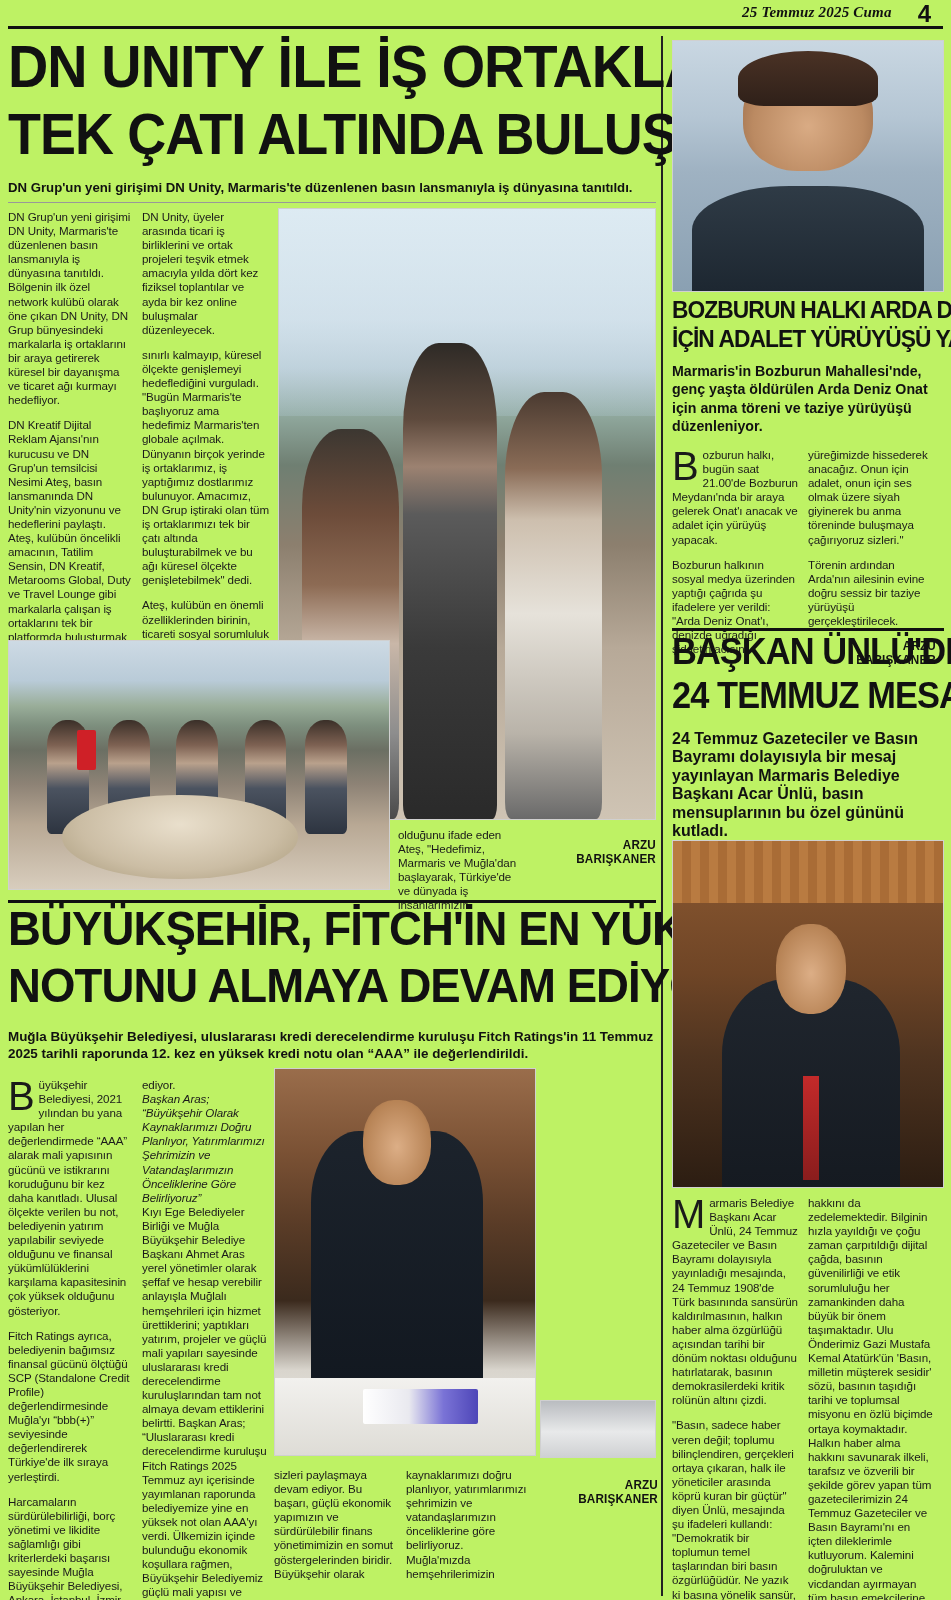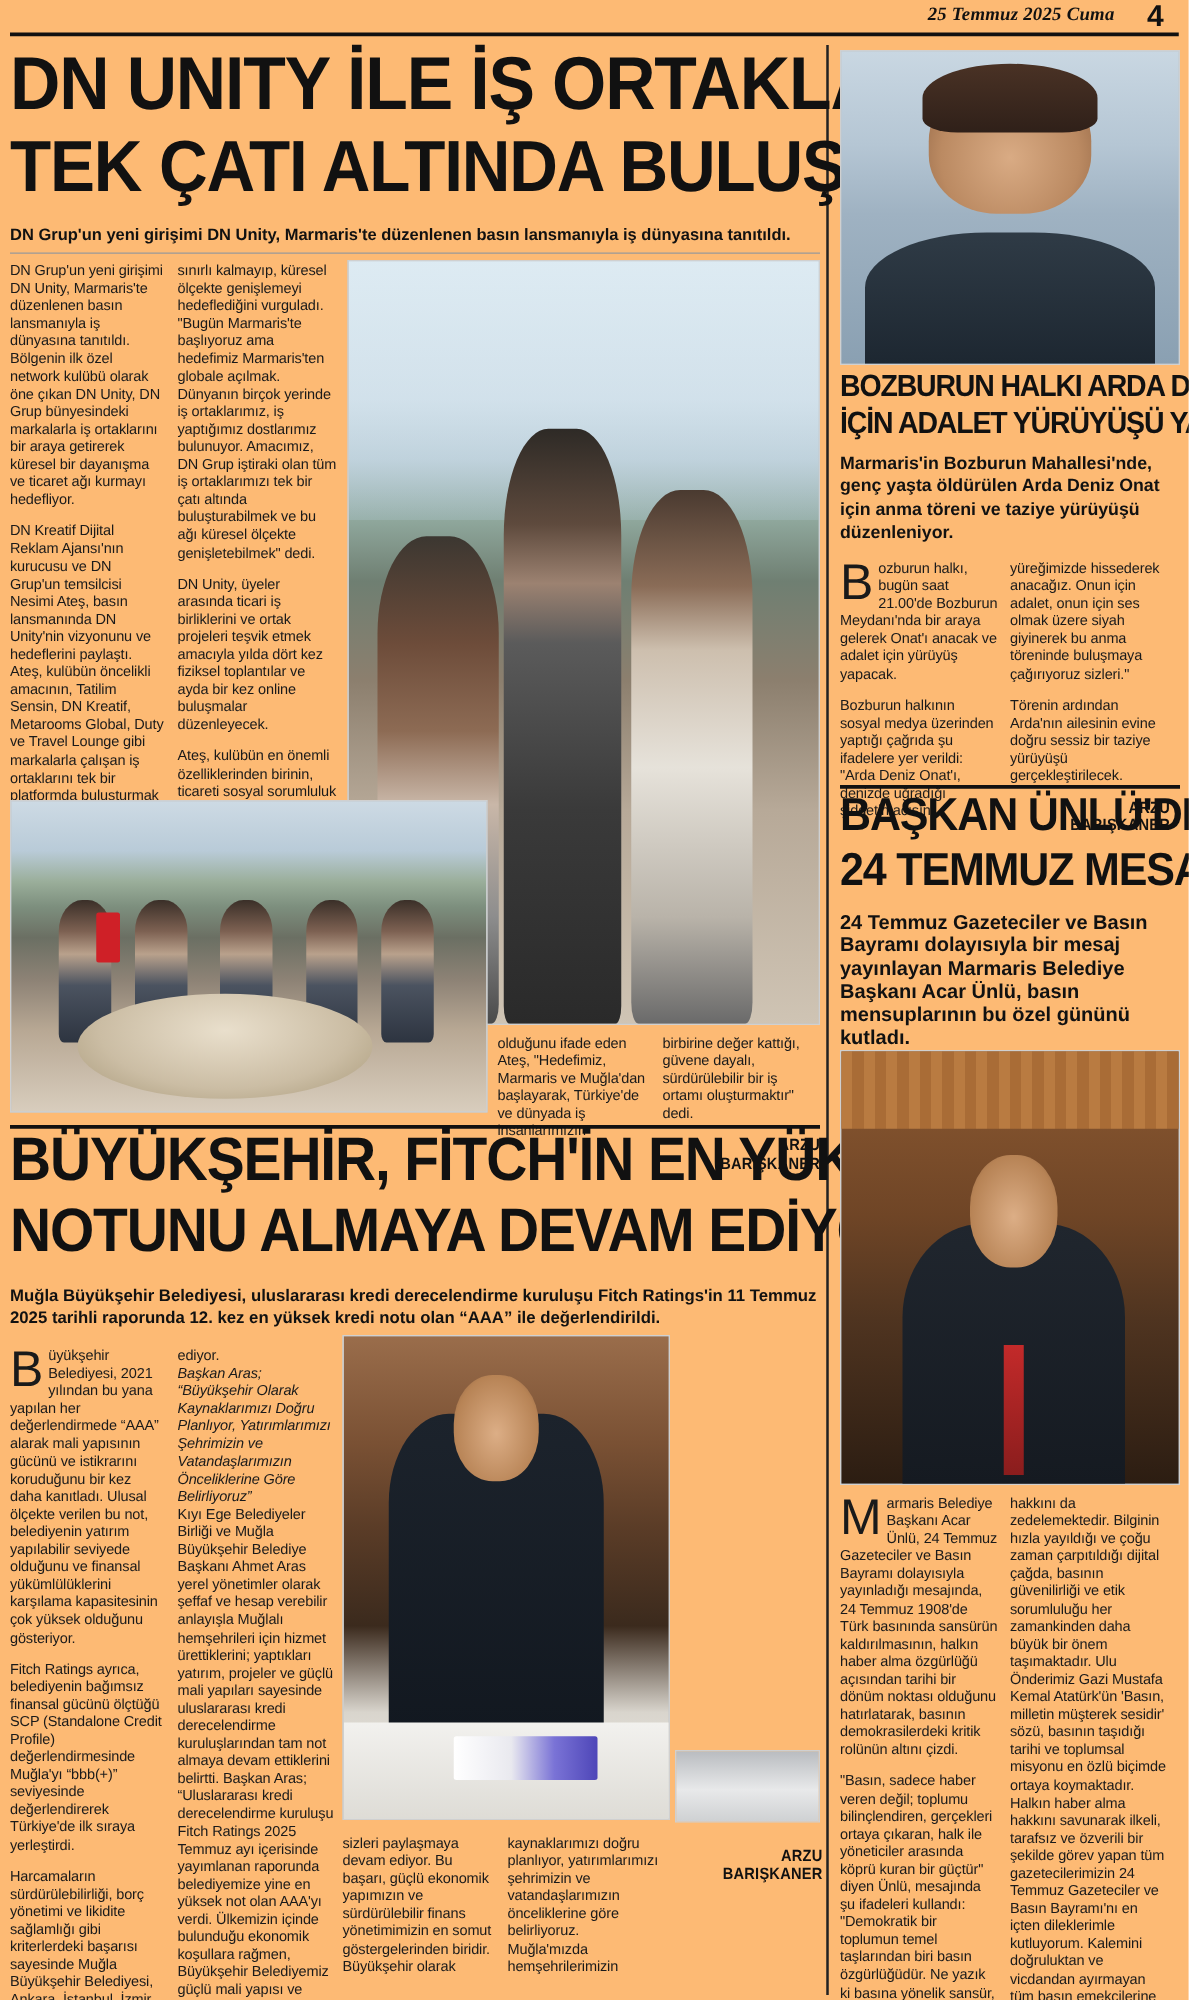--- a/index.html
+++ b/index.html
@@ -9,21 +9,21 @@
     height: 1600px;
     background: #ffffff;
     font-family: "Liberation Sans", sans-serif;
     color: #111111;
     overflow: hidden;
   }
   .page {
     position: relative;
     width: 951px;
     height: 1600px;
-    background: #fdba74;
+    background: #bef264;
   }
 
   
   .masthead {
     position: absolute;
     left: 0; top: 0;
     width: 951px; height: 30px;
     display: flex;
     align-items: flex-start;
     justify-content: flex-end;
@@ -246,22 +246,22 @@
 
   <div class="hrule" style="left:8px; top:202px; width:648px; height:1px; background:#999;"></div>
 
   <div class="body-col" style="left:8px; top:210px; width:124px;">
     <p>DN Grup'un yeni girişimi DN Unity, Marmaris'te düzenlenen basın lansmanıyla iş dünyasına tanıtıldı. Bölgenin ilk özel network kulübü olarak öne çıkan DN Unity, DN Grup bünyesindeki markalarla iş ortaklarını bir araya getirerek küresel bir dayanışma ve ticaret ağı kurmayı hedefliyor.</p>
     <p>DN Kreatif Dijital Reklam Ajansı'nın kurucusu ve DN Grup'un temsilcisi Nesimi Ateş, basın lansmanında DN Unity'nin vizyonunu ve hedeflerini paylaştı. Ateş, kulübün öncelikli amacının, Tatilim Sensin, DN Kreatif, Metarooms Global, Duty ve Travel Lounge gibi markalarla çalışan iş ortaklarını tek bir platformda buluşturmak olduğunu belirtti.</p>
     <p>Küresel Büyüme ve Sosyal Sorumluluk Nesimi Ateş, DN Unity'nin sadece Marmaris ile</p>
   </div>
 
   <div class="body-col" style="left:142px; top:210px; width:128px;">
+    <p>DN Unity, üyeler arasında ticari iş birliklerini ve ortak projeleri teşvik etmek amacıyla yılda dört kez fiziksel toplantılar ve ayda bir kez online buluşmalar düzenleyecek.</p>
     <p>sınırlı kalmayıp, küresel ölçekte genişlemeyi hedeflediğini vurguladı. "Bugün Marmaris'te başlıyoruz ama hedefimiz Marmaris'ten globale açılmak. Dünyanın birçok yerinde iş ortaklarımız, iş yaptığımız dostlarımız bulunuyor. Amacımız, DN Grup iştiraki olan tüm iş ortaklarımızı tek bir çatı altında buluşturabilmek ve bu ağı küresel ölçekte genişletebilmek" dedi.</p>
-    <p>DN Unity, üyeler arasında ticari iş birliklerini ve ortak projeleri teşvik etmek amacıyla yılda dört kez fiziksel toplantılar ve ayda bir kez online buluşmalar düzenleyecek.</p>
     <p>Ateş, kulübün en önemli özelliklerinden birinin, ticareti sosyal sorumluluk bilinciyle birleştirmesi olduğunu belirtti. DN Unity'nin bölgesel ve küresel ölçekte ticaret ekosistemine fayda sağlayacak bir yapı</p>
   </div>
 
   <div class="photo photo-border" id="photo-launch" style="left:278px; top:208px; width:378px; height:612px;">
     <div class="sky"></div>
     <div class="glass"></div>
     <div class="f1"></div>
     <div class="f2"></div>
     <div class="f3"></div>
   </div>
@@ -275,21 +275,20 @@
     <div class="p" style="left:78%;"></div>
     <div class="tabletop"></div>
     <div class="flag"></div>
   </div>
 
   <div class="body-col" style="left:398px; top:828px; width:124px;">
     <p>olduğunu ifade eden Ateş, "Hedefimiz, Marmaris ve Muğla'dan başlayarak, Türkiye'de ve dünyada iş insanlarımızın</p>
   </div>
 
   <div class="body-col" style="left:530px; top:828px; width:126px;">
-    <p>birbirine değer kattığı, güvene dayalı, sürdürülebilir bir iş ortamı oluşturmaktır" dedi.</p>
     <div class="byline" style="margin-top:10px;">ARZU BARIŞKANER</div>
   </div>
 
   <div class="hrule" style="left:8px; top:900px; width:648px; height:3px;"></div>
 
   <div class="headline" style="left:8px; top:908px; font-size:49px;">BÜYÜKŞEHİR, FİTCH'İN EN YÜKSEK</div>
   <div class="headline" style="left:8px; top:965px; font-size:49px;">NOTUNU ALMAYA DEVAM EDİYOR</div>
 
   <div class="kicker" style="left:8px; top:1028px; width:648px; font-size:13.4px; line-height:17px;">Muğla Büyükşehir Belediyesi, uluslararası kredi derecelendirme kuruluşu Fitch Ratings'in 11 Temmuz 2025 tarihli raporunda 12. kez en yüksek kredi notu olan “AAA” ile değerlendirildi.</div>
 

